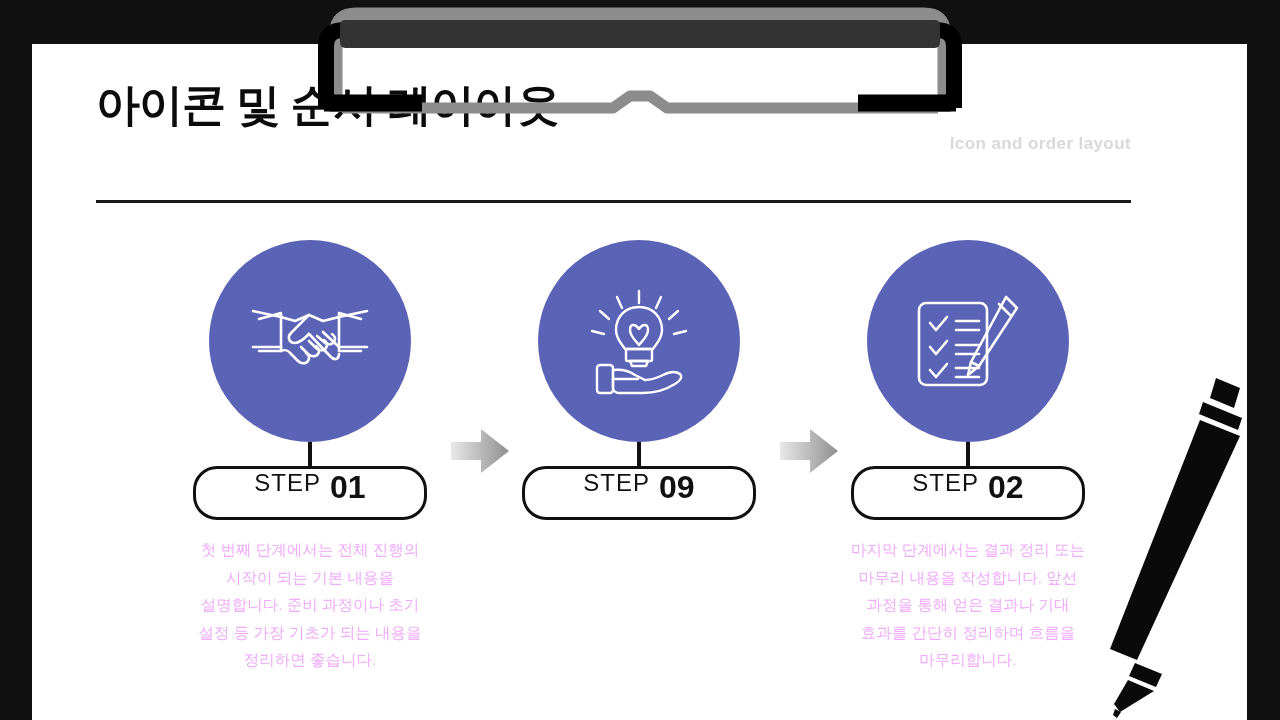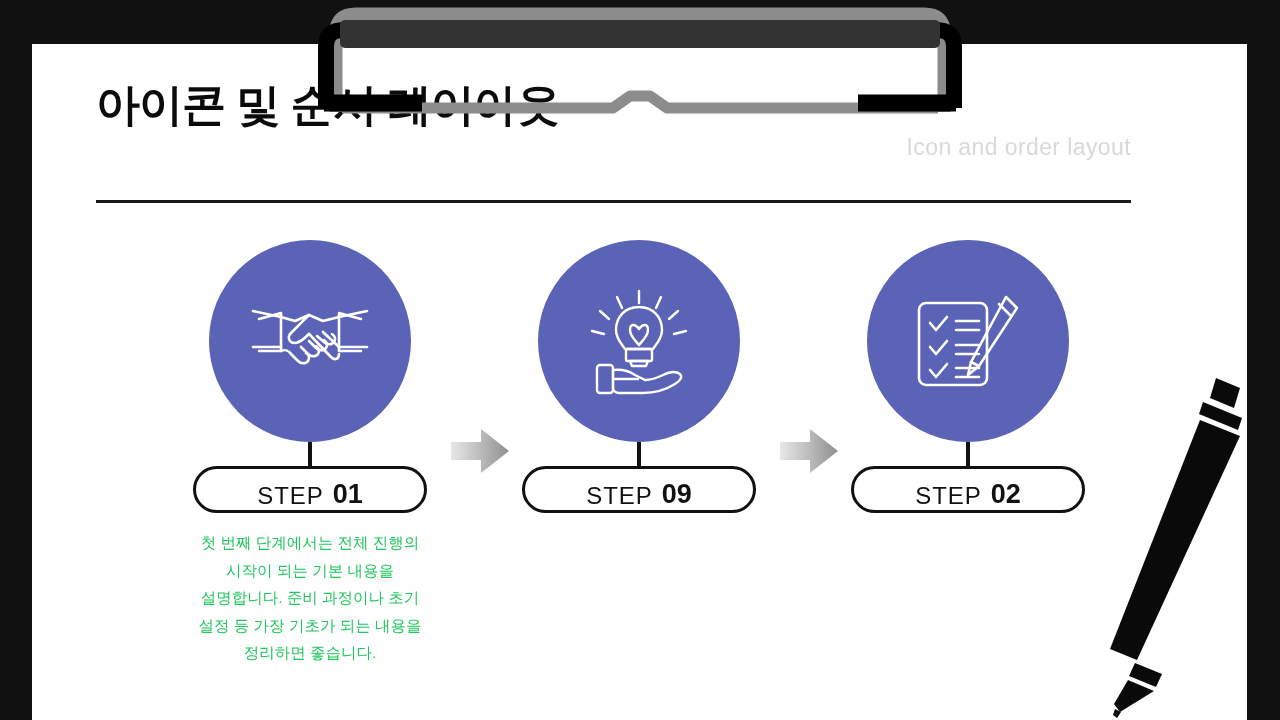--- a/index.html
+++ b/index.html
@@ -23,21 +23,21 @@
 
   
   .title-block { position:absolute; left:96px; top:82px; width:1035px; }
   .slide-title {
     font-size:44px; font-weight:bold; color:#0b0b0b;
     letter-spacing:-1px; line-height:1.05; white-space:nowrap;
   }
   .subtitle-row { position:relative; height:30px; margin-top:6px; }
   .slide-subtitle {
     position:absolute; right:0; top:0;
-    font-size:23px; color:#d9d9d9; font-weight:400; letter-spacing:0.4px;
+    font-size:17px; color:#d9d9d9; font-weight:700; letter-spacing:0.4px;
   }
   .title-rule {
     position:absolute; left:96px; top:200px; width:1035px; height:3px;
     background:#1a1a1a;
   }
 
   
   .steps { position:absolute; left:32px; top:240px; width:1215px; height:430px; }
 
   .step {
@@ -51,31 +51,31 @@
   .circle {
     width:202px; height:202px; border-radius:50%;
     background:#5b63b7;
     display:flex; align-items:center; justify-content:center;
   }
   .circle svg { display:block; }
 
   .stem { width:4px; height:25px; background:#111111; }
 
   .badge {
-    width:234px; height:47px; border:3px solid #111111; border-radius:24px;
+    width:234px; height:54px; border:3px solid #111111; border-radius:24px;
     background:#ffffff;
-    display:flex; align-items:flex-end; justify-content:center;
+    display:flex; align-items:flex-start; justify-content:center;
     gap:9px; margin-top:-1px;
   }
   .badge .word { font-size:24px; font-weight:300; color:#111111; letter-spacing:1px; }
-  .badge .num  { font-size:27px; font-weight:bold; color:#111111; letter-spacing:0px; }
+  .badge .num  { font-size:32px; font-weight:bold; color:#111111; letter-spacing:0px; }
 
   .step-desc {
     margin-top:16px; width:250px; text-align:center;
-    font-size:15.5px; line-height:1.78; color:#22c55e; word-break:keep-all;
+    font-size:15.5px; line-height:1.78; color:#f0abfc; word-break:keep-all;
   }
 
   
   .arrow { position:absolute; top:186px; width:62px; height:50px; }
   .arrow-1 { left:417px; }
   .arrow-2 { left:746px; }
 
   
   .pen { position:absolute; right:0px; top:360px; width:190px; height:360px; z-index:6; }
 </style>
@@ -196,20 +196,21 @@
             <path d="M86 15 L97 26"></path>
             <path d="M58 73 L66 77"></path>
           </g>
         </svg>
       </div>
       <div class="stem"></div>
       <div class="badge">
         <span class="word">STEP</span>
         <span class="num">02</span>
       </div>
+      <div class="step-desc">마지막 단계에서는 결과 정리 또는 마무리 내용을 작성합니다. 앞선 과정을 통해 얻은 결과나 기대 효과를 간단히 정리하며 흐름을 마무리합니다.</div>
     </div>
 
     <div class="arrow arrow-1">
       <svg width="62" height="50" viewBox="0 0 62 50">
         <defs>
           <linearGradient id="ag1" x1="0" y1="0" x2="1" y2="0">
             <stop offset="0%" stop-color="#e8e8e8"></stop>
             <stop offset="100%" stop-color="#8f8f8f"></stop>
           </linearGradient>
         </defs>

